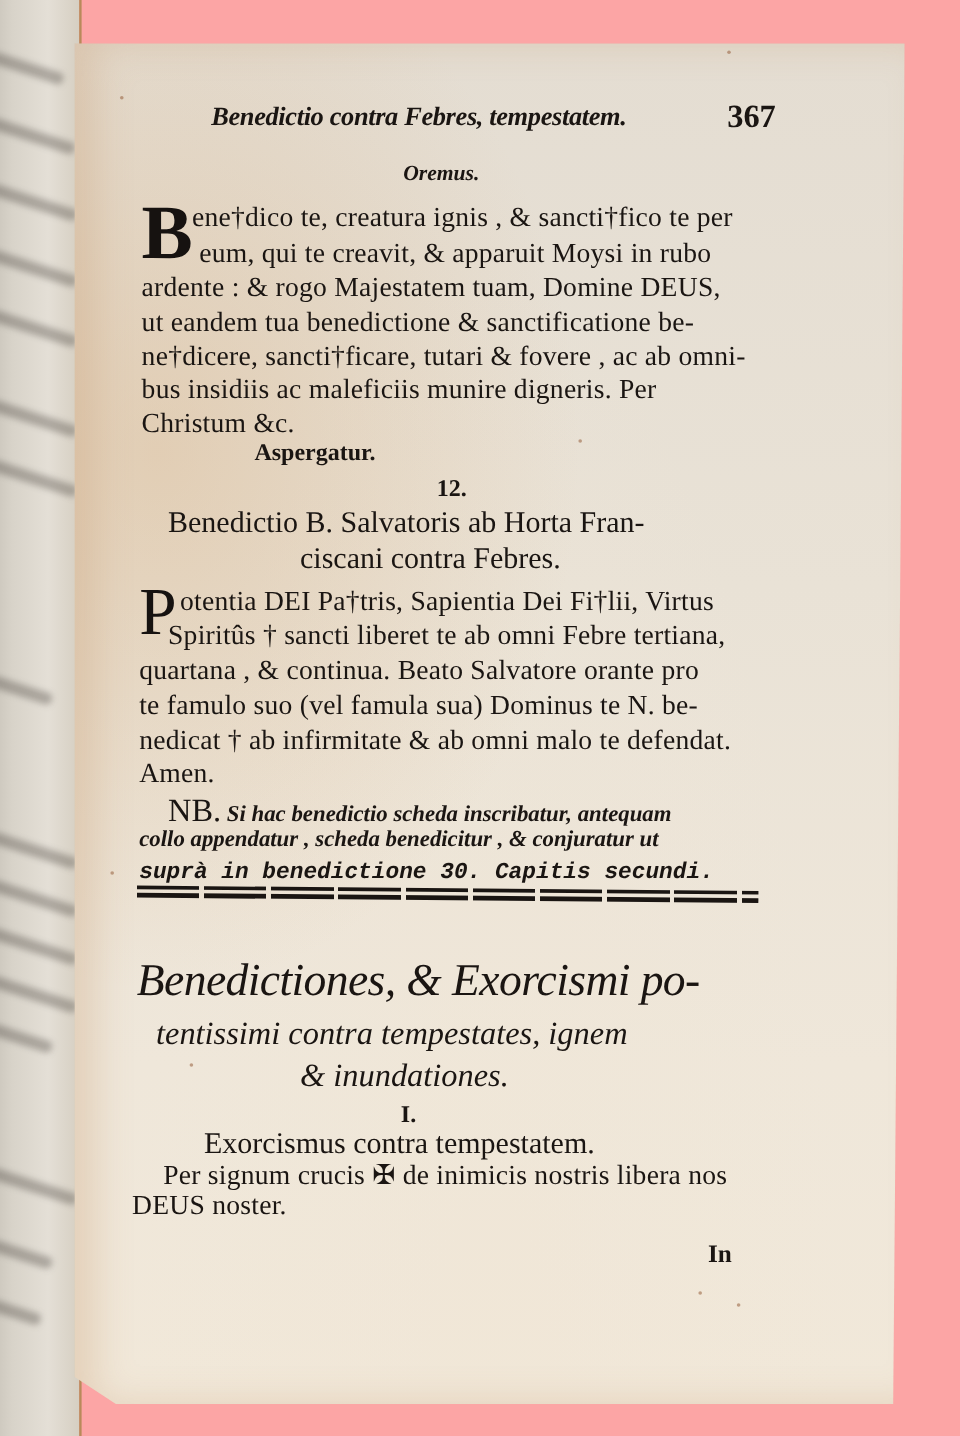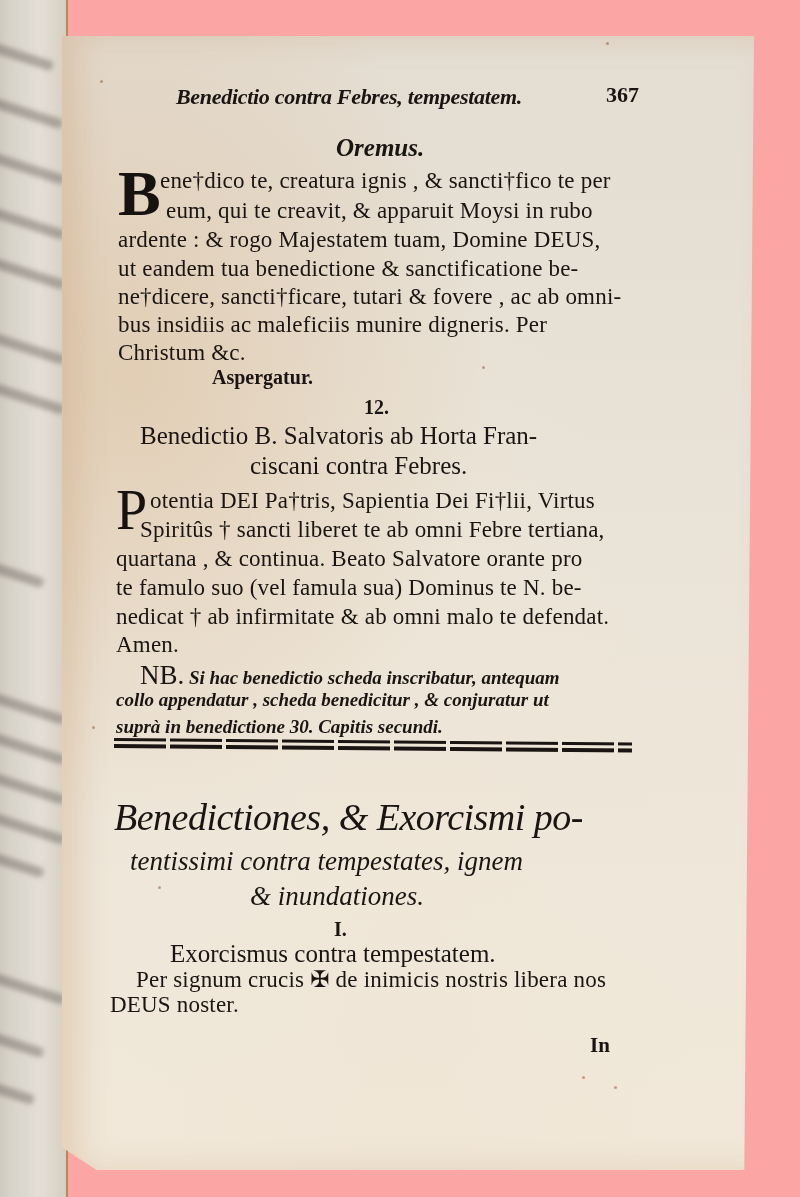--- a/index.html
+++ b/index.html
@@ -72,29 +72,29 @@
       font-style: italic;
       font-weight: bold;
       font-size: 22px;
       letter-spacing: -0.3px;
     }
     .page-number {
       left: 606px;
       top: 82px;
       font-family: "Liberation Serif", serif;
       font-weight: bold;
-      font-size: 22px;
+      font-size: 27px;
     }
     .oremus {
       left: 336px;
       top: 134px;
       font-family: "Liberation Serif", serif;
       font-style: italic;
       font-weight: bold;
-      font-size: 25px;
+      font-size: 18px;
     }
     .body-line {
       font-family: "Liberation Serif", serif;
       font-size: 23px;
       letter-spacing: 0.2px;
     }
     .drop-cap {
       position: absolute;
       left: 118px;
       top: 162px;
@@ -245,21 +245,21 @@
   <div class="text body-line" style="left:116px;top:546px;">quartana , &amp; continua.   Beato Salvatore orante pro</div>
   <div class="text body-line" style="left:116px;top:575px;">te famulo suo   (vel famula sua)  Dominus  te N. be-</div>
   <div class="text body-line" style="left:116px;top:604px;">nedicat † ab infirmitate &amp; ab omni malo te defendat.</div>
   <div class="text body-line" style="left:116px;top:632px;">Amen.</div>
 
   <div class="text nb-line" style="left:140px;top:660px;">
     <span class="nb-label">NB.</span>
     <span>Si hac benedictio scheda inscribatur, antequam</span>
   </div>
   <div class="text nb-line" style="left:116px;top:689px;">collo appendatur ,  scheda benedicitur ,  &amp; conjuratur ut</div>
-  <div class="text nb-line" style="left:116px;top:716px;">suprà in benedictione 30. Capitis secundi.</div>
+  <div class="text nb-line" style="left:116px;top:716px;font-family:Liberation Mono, monospace;">suprà in benedictione 30. Capitis secundi.</div>
 
   <div class="double-rule">
     <div class="r1"></div>
     <div class="r2"></div>
   </div>
 
   <div class="text chapter-title" style="left:114px;top:795px;">Benedictiones, &amp; Exorcismi po-</div>
   <div class="text chapter-sub" style="left:130px;top:846px;">tentissimi contra tempestates, ignem</div>
   <div class="text chapter-sub" style="left:250px;top:881px;">&amp; inundationes.</div>
 

